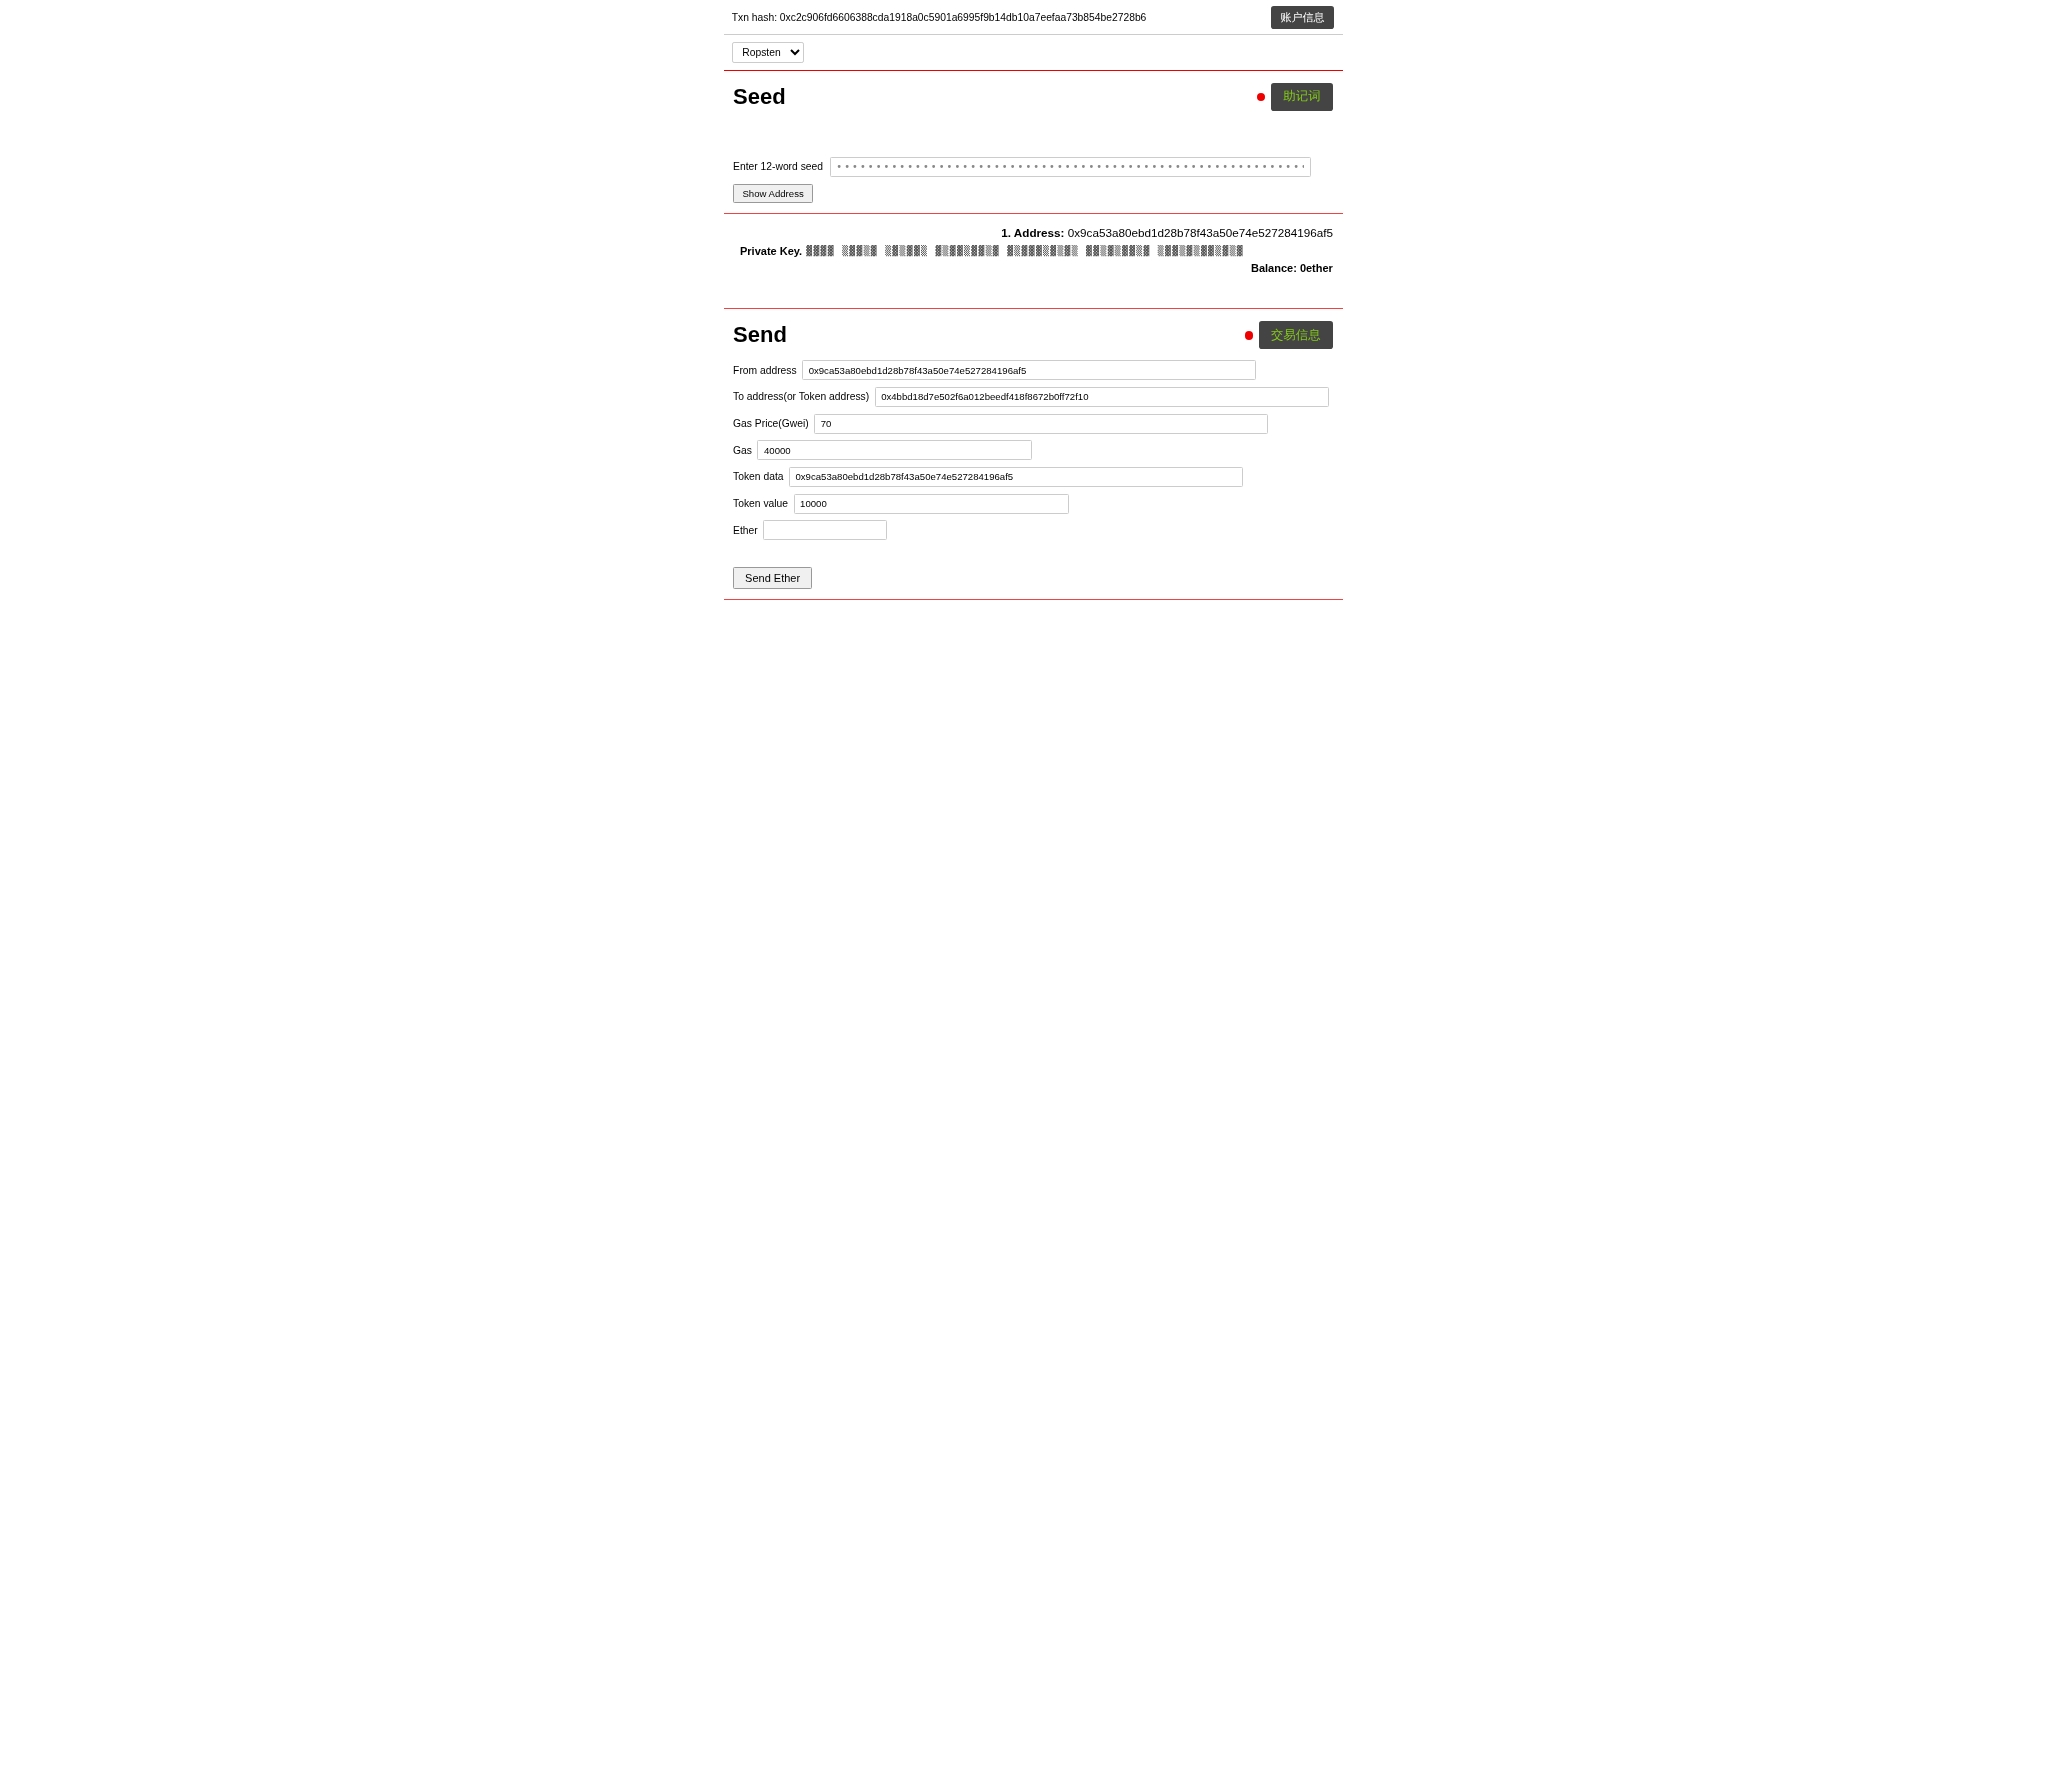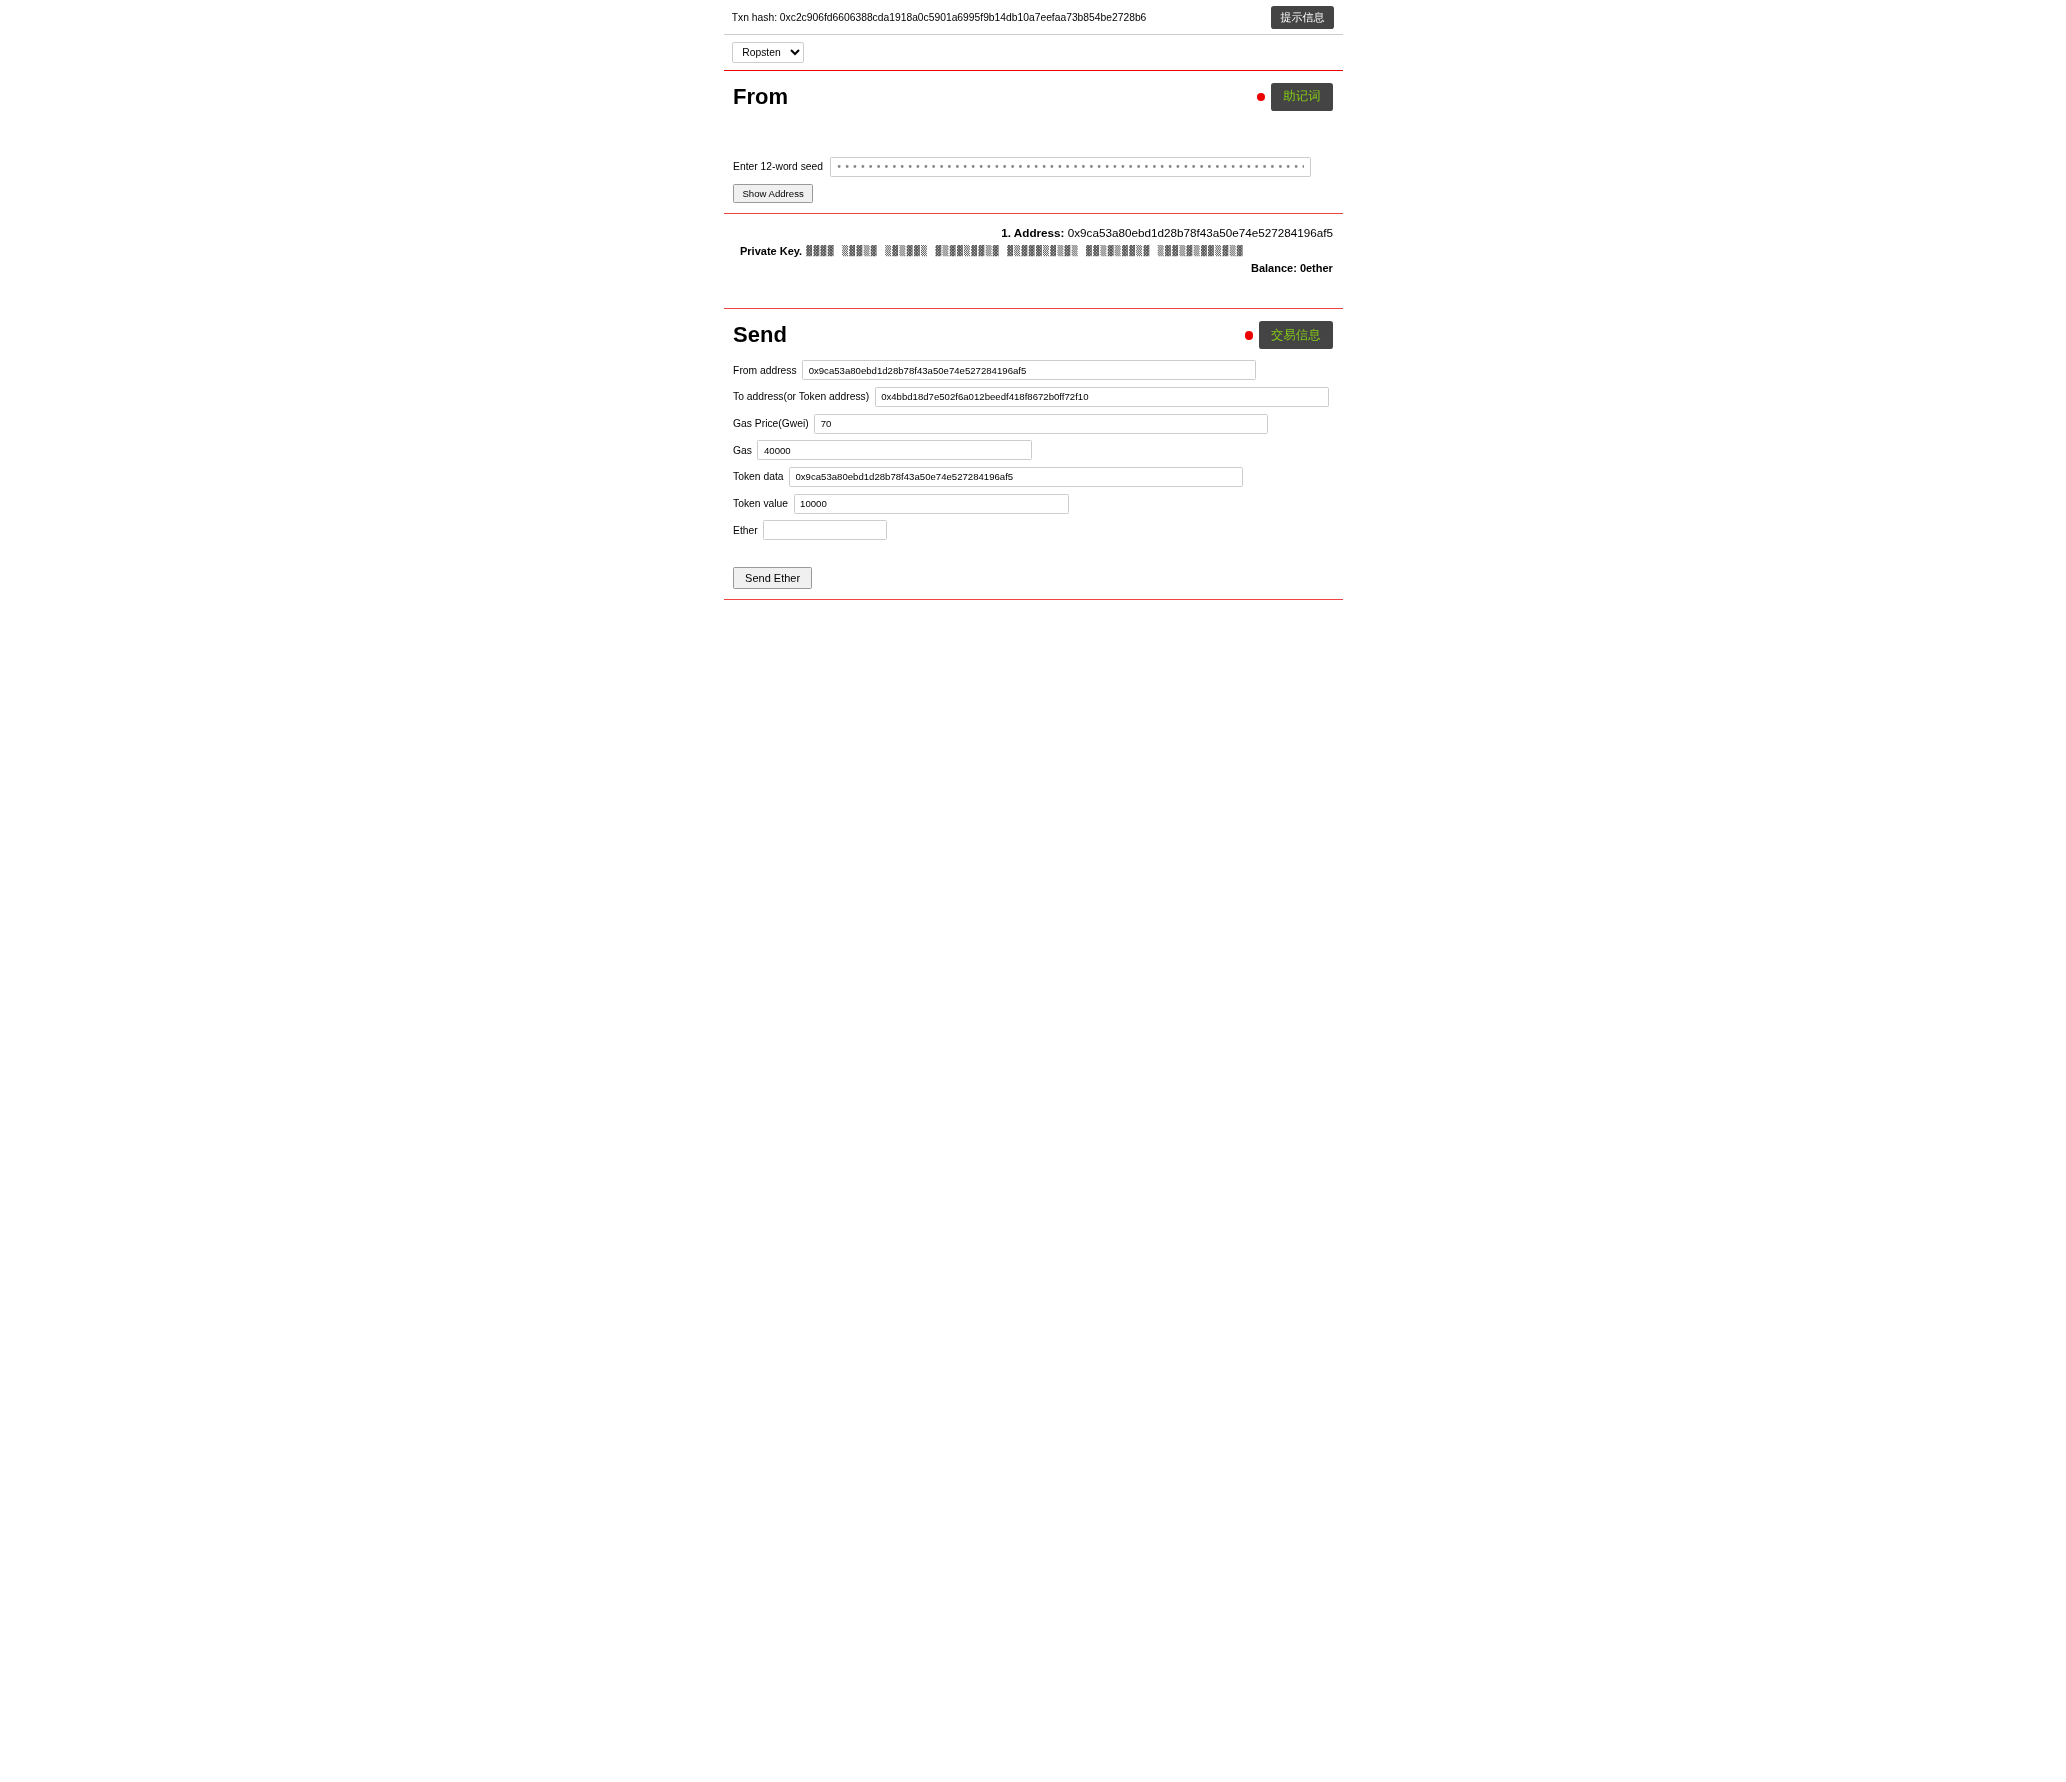--- a/index.html
+++ b/index.html
@@ -185,35 +185,35 @@
       cursor: pointer;
       border-radius: 1.4px;
       margin-top: 20px;
     }
   </style>
 </head>
 <body>
 
 <div class="top-bar">
   <span class="txn-hash">Txn hash: 0xc2c906fd6606388cda1918a0c5901a6995f9b14db10a7eefaa73b854be2728b6</span>
-  <span class="tooltip-badge">提示信息</span>
+  <span class="tooltip-badge">账户信息</span>
 </div>
 
 <div class="network-bar">
   <select class="network-select">
     <option>Ropsten</option>
     <option>Mainnet</option>
     <option>Rinkeby</option>
     <option>Kovan</option>
   </select>
 </div>
 
 <div class="section">
   <div class="section-header">
-    <h2 class="section-title">From</h2>
+    <h2 class="section-title">Seed</h2>
     <div class="section-badge-wrap">
       <span class="dot"></span>
       <span class="section-badge">助记词</span>
     </div>
   </div>
   <div class="seed-row">
     <span class="seed-label">Enter 12-word seed</span>
     <input class="seed-input" type="password" value="word1 word2 word3 word4 word5 word6 word7 word8 word9 word10 word11 word12" style="">
   </div>
   <button class="btn">Show Address</button>

